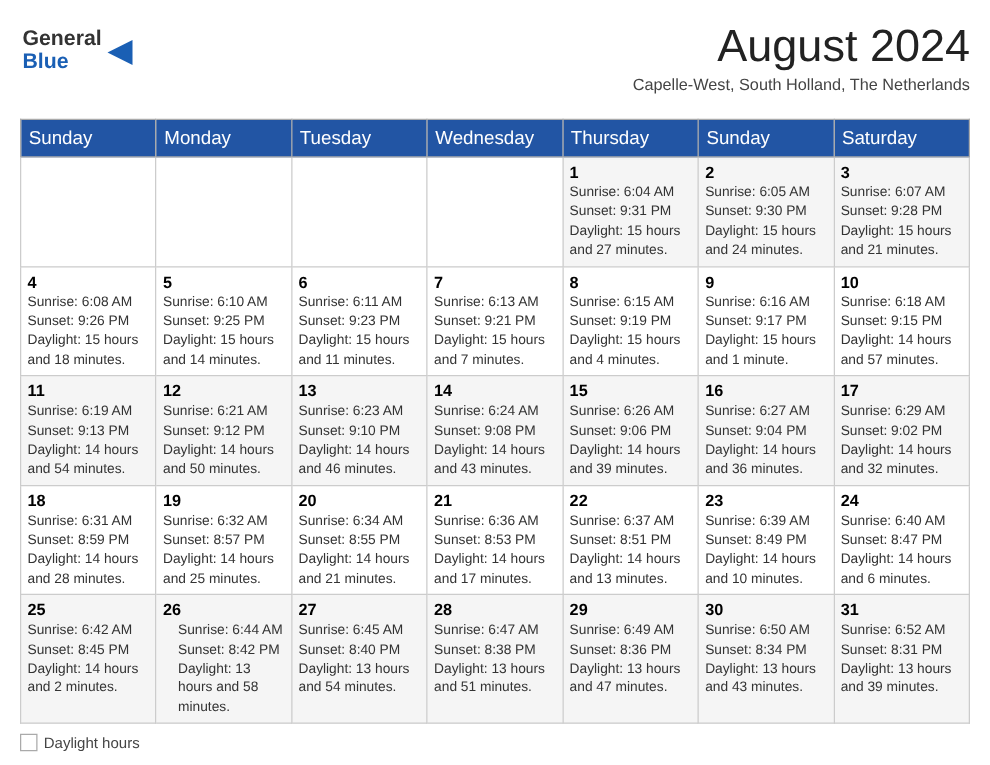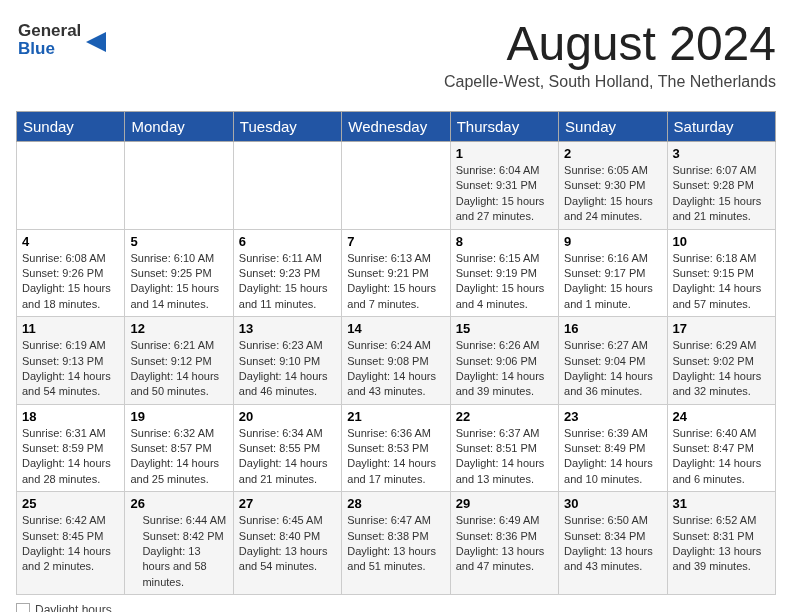--- a/index.html
+++ b/index.html
@@ -18,26 +18,26 @@
     }
     .logo {
       display: flex;
       align-items: center;
       gap: 4px;
     }
     .title-block {
       text-align: right;
     }
     .month-title {
-      font-size: 48px;
+      font-size: 36px;
       font-weight: normal;
       color: #222;
     }
     .location {
-      font-size: 16px;
+      font-size: 13px;
       color: #444;
       margin-top: 2px;
     }
     .calendar {
       width: 100%;
       border-collapse: collapse;
       margin-top: 8px;
       font-size: 11.5px;
     }
     .calendar th {

